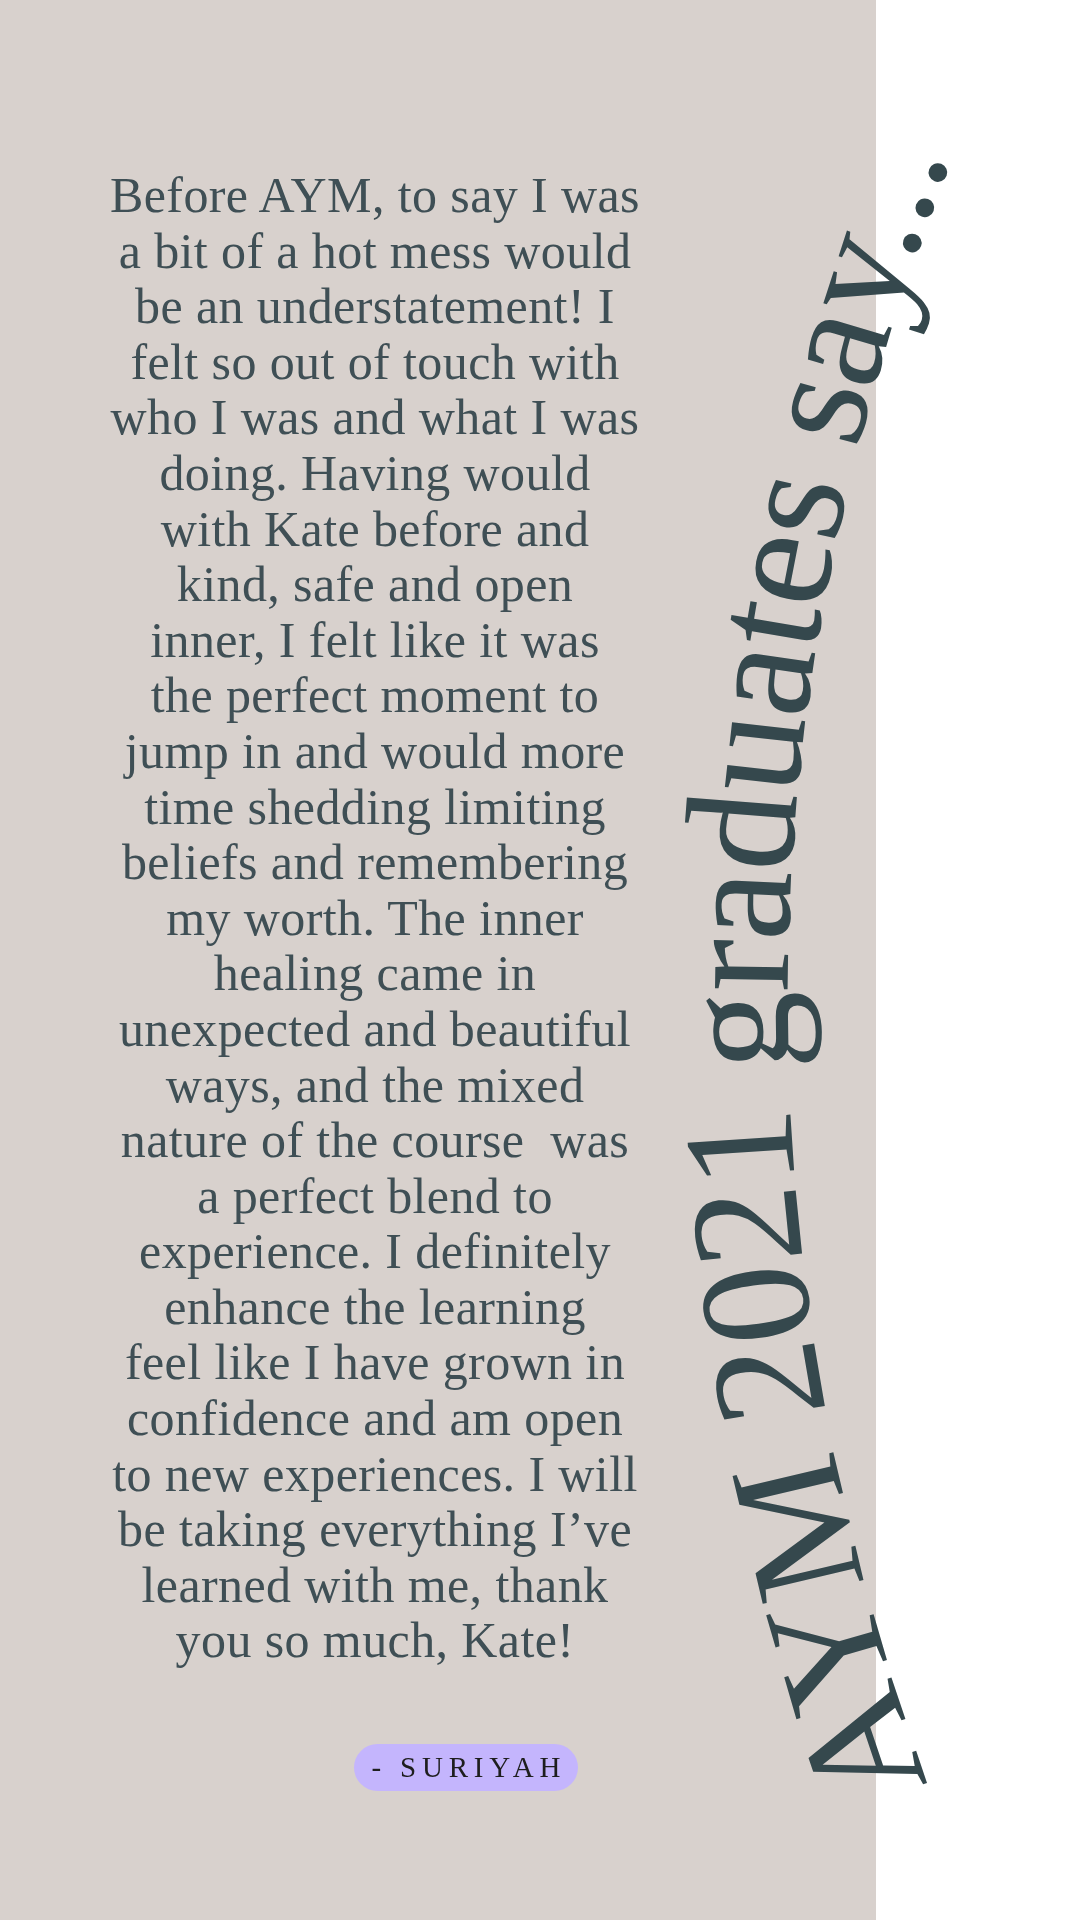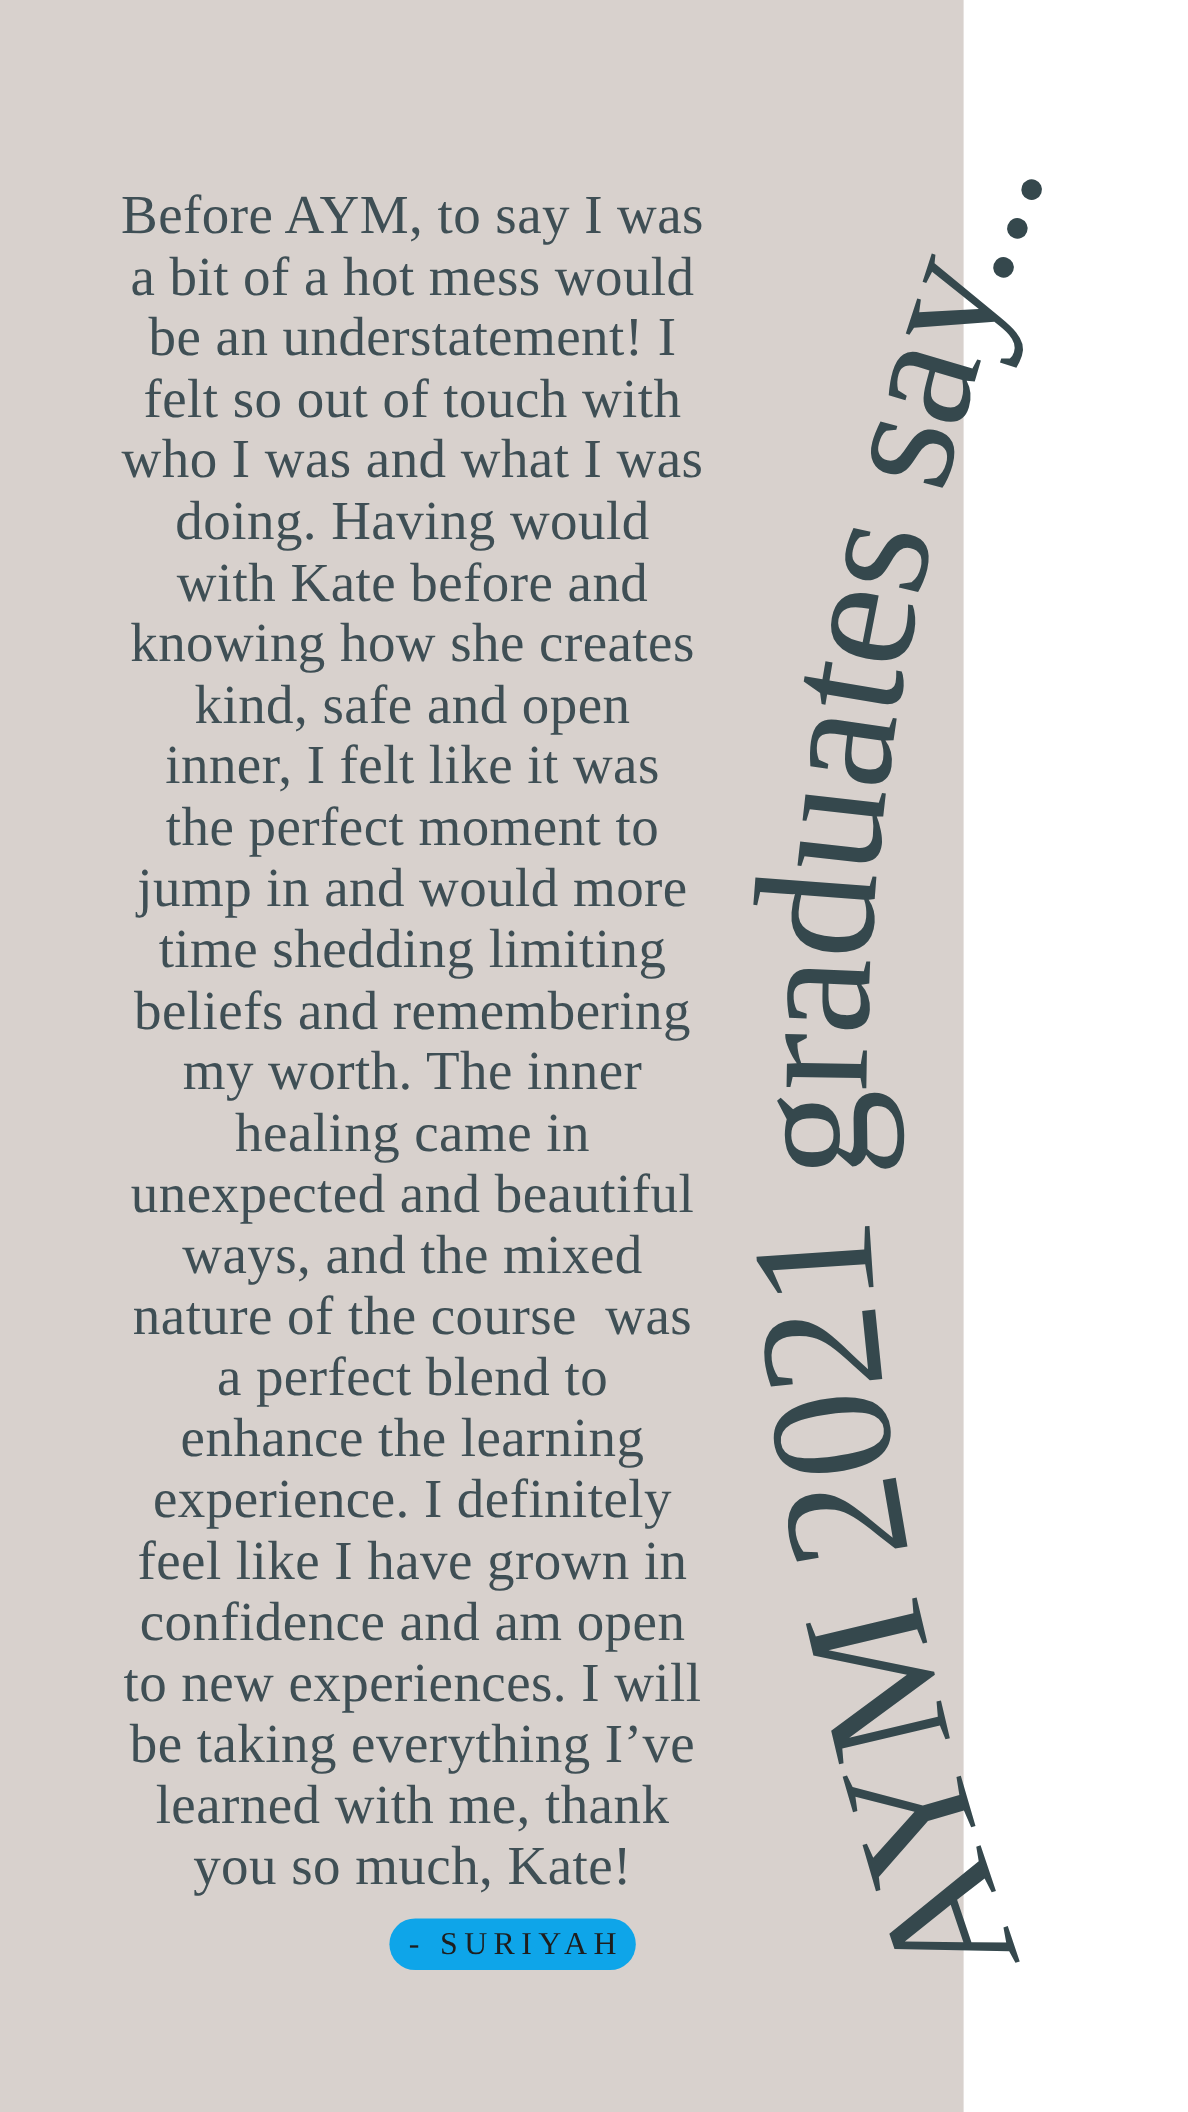--- a/index.html
+++ b/index.html
@@ -65,47 +65,46 @@
 <div class="canvas" style="background-color: rgb(216, 209, 205);">
 
   <div class="testimonial" style="color: rgb(63, 79, 85);">
       <div class="line">Before AYM, to say I was</div>
       <div class="line">a bit of a hot mess would</div>
       <div class="line">be an understatement! I</div>
       <div class="line">felt so out of touch with</div>
       <div class="line">who I was and what I was</div>
       <div class="line">doing. Having would</div>
       <div class="line">with Kate before and</div>
-      <div class="line">knowing how she creates</div>
       <div class="line">kind, safe and open</div>
       <div class="line">inner, I felt like it was</div>
       <div class="line">the perfect moment to</div>
       <div class="line">jump in and would more</div>
       <div class="line">time shedding limiting</div>
       <div class="line">beliefs and remembering</div>
       <div class="line">my worth. The inner</div>
       <div class="line">healing came in</div>
       <div class="line">unexpected and beautiful</div>
       <div class="line">ways, and the mixed</div>
       <div class="line">nature of the course  was</div>
       <div class="line">a perfect blend to</div>
+      <div class="line">experience. I definitely</div>
       <div class="line">enhance the learning</div>
-      <div class="line">experience. I definitely</div>
       <div class="line">feel like I have grown in</div>
       <div class="line">confidence and am open</div>
       <div class="line">to new experiences. I will</div>
       <div class="line">be taking everything I’ve</div>
       <div class="line">learned with me, thank</div>
       <div class="line">you so much, Kate!</div>
     </div>
 
   <svg class="arc-svg" width="1080" height="1920" viewBox="0 0 1080 1920">
     <path id="arcPath" d="M 930 1790 Q 620 930 985 75" fill="none"></path>
     <text fill="#35484d">
       <textPath href="#arcPath" xlink:href="#arcPath" startOffset="6">AYM 2021 graduates say...</textPath>
     </text>
   </svg>
 
-  <div class="badge" style="background-color: #0ea5e9;">
+  <div class="badge" style="background-color: #c4b5fd;">
     <span style="color: rgb(30, 30, 30);">- SURIYAH</span>
   </div>
 
 </div>
 
 </body></html>

